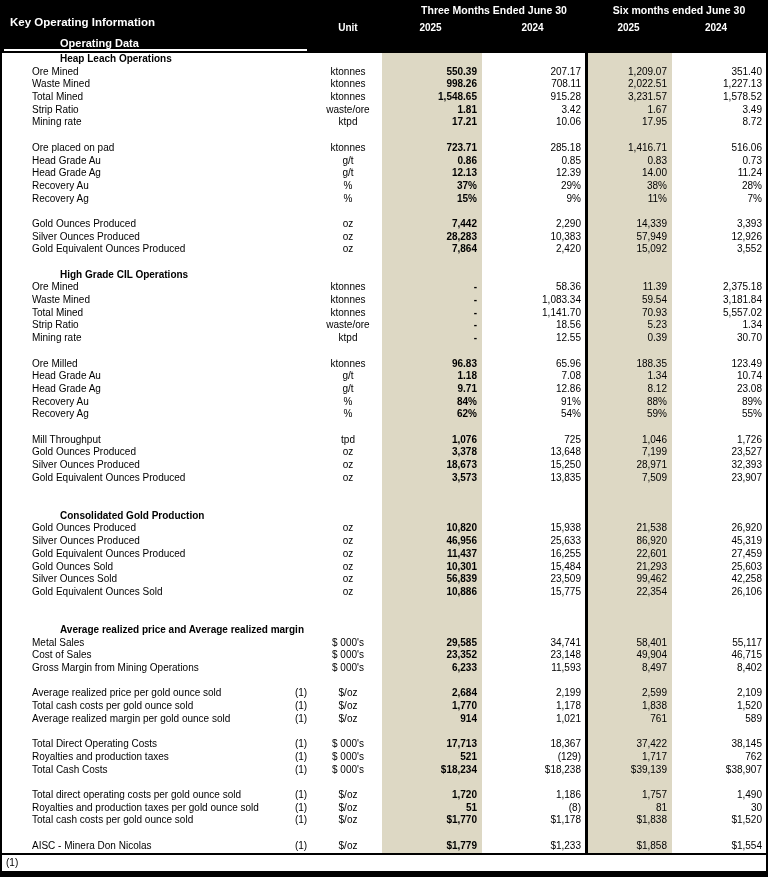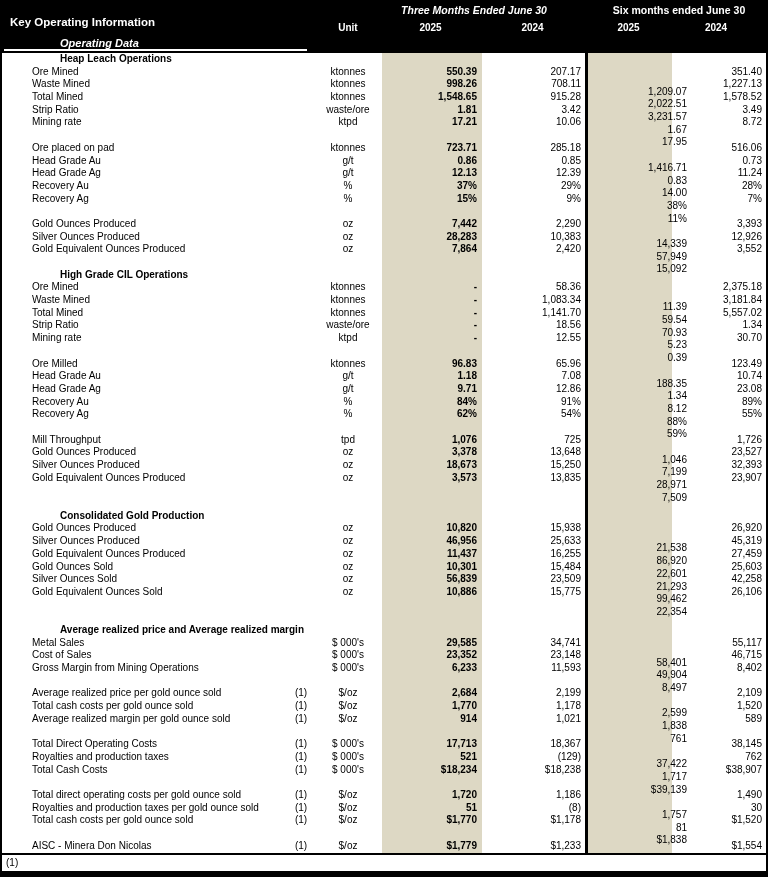--- a/index.html
+++ b/index.html
@@ -11,23 +11,23 @@
     color:#000;
     overflow:hidden;
     border-left:2px solid #000;
     border-right:2px solid #000;
     box-sizing:border-box;
     margin:0 auto;
   }
   
   .hdr{position:absolute;left:0;top:0;width:768px;height:53px;background:#000;color:#fff;}
   .hdr .title{position:absolute;left:8px;top:16px;font-size:11.5px;font-weight:bold;white-space:nowrap;text-align:right;}
-  .hdr .subtitle{position:absolute;left:58px;top:37px;font-size:11px;font-weight:bold;white-space:nowrap;font-style:italic;}
+  .hdr .subtitle{position:absolute;left:58px;top:37px;font-size:11px;font-weight:bold;white-space:nowrap;}
   .hdr .grp{position:absolute;top:4px;font-size:10.5px;font-weight:bold;text-align:center;white-space:nowrap;}
-  .hdr .grp1{left:362px;width:220px;font-style:italic;}
+  .hdr .grp1{left:382px;width:220px;}
   .hdr .grp2{left:588px;width:178px;}
   .hdr .unit-h{position:absolute;left:310px;top:22px;width:72px;font-size:10px;font-weight:bold;text-align:center;}
   .hdr .yr{position:absolute;top:22px;font-size:10px;font-weight:bold;text-align:center;}
   .hdr .yr1{left:382px;width:93px;}
   .hdr .yr2{left:482px;width:97px;}
   .hdr .yr3{left:588px;width:77px;}
   .hdr .yr4{left:668px;width:92px;}
   .hdr .subtitle-underline{position:absolute;left:2px;top:49px;width:303px;height:2px;background:#fff;}
   
   .strip{position:absolute;top:53px;height:800px;}
@@ -37,21 +37,21 @@
   
   .tbody{position:absolute;left:0;top:53px;width:768px;height:800px;}
   .row{position:relative;height:12.7px;font-size:10px;line-height:12.7px;white-space:nowrap;}
   .c-label{position:absolute;left:30px;top:0;}
   .row.section .c-label{left:58px;font-weight:bold;}
   .c-ref{position:absolute;left:286px;width:26px;text-align:center;}
   .c-unit{position:absolute;left:310px;width:72px;text-align:center;}
   .c-v{position:absolute;text-align:right;}
   .c-v1{left:382px;width:93px;font-weight:bold;}
   .c-v2{left:482px;width:97px;}
-  .c-v3{left:608px;width:77px;margin-top:20px;}
+  .c-v3{left:588px;width:77px;}
   .c-v4{left:668px;width:92px;}
   
   .fn-sep{position:absolute;left:0;top:853px;width:768px;height:2px;background:#000;}
   .footnote{position:absolute;left:0;top:855px;width:768px;height:16px;font-size:10px;line-height:16px;background:#fff;white-space:nowrap;}
   .footnote .fn-ref{position:absolute;left:4px;}
   .footnote .fn-text{position:absolute;left:30px;}
   .bottom-band{position:absolute;left:0;top:871px;width:768px;height:6px;background:#000;}
 </style>
 </head>
 <body>

